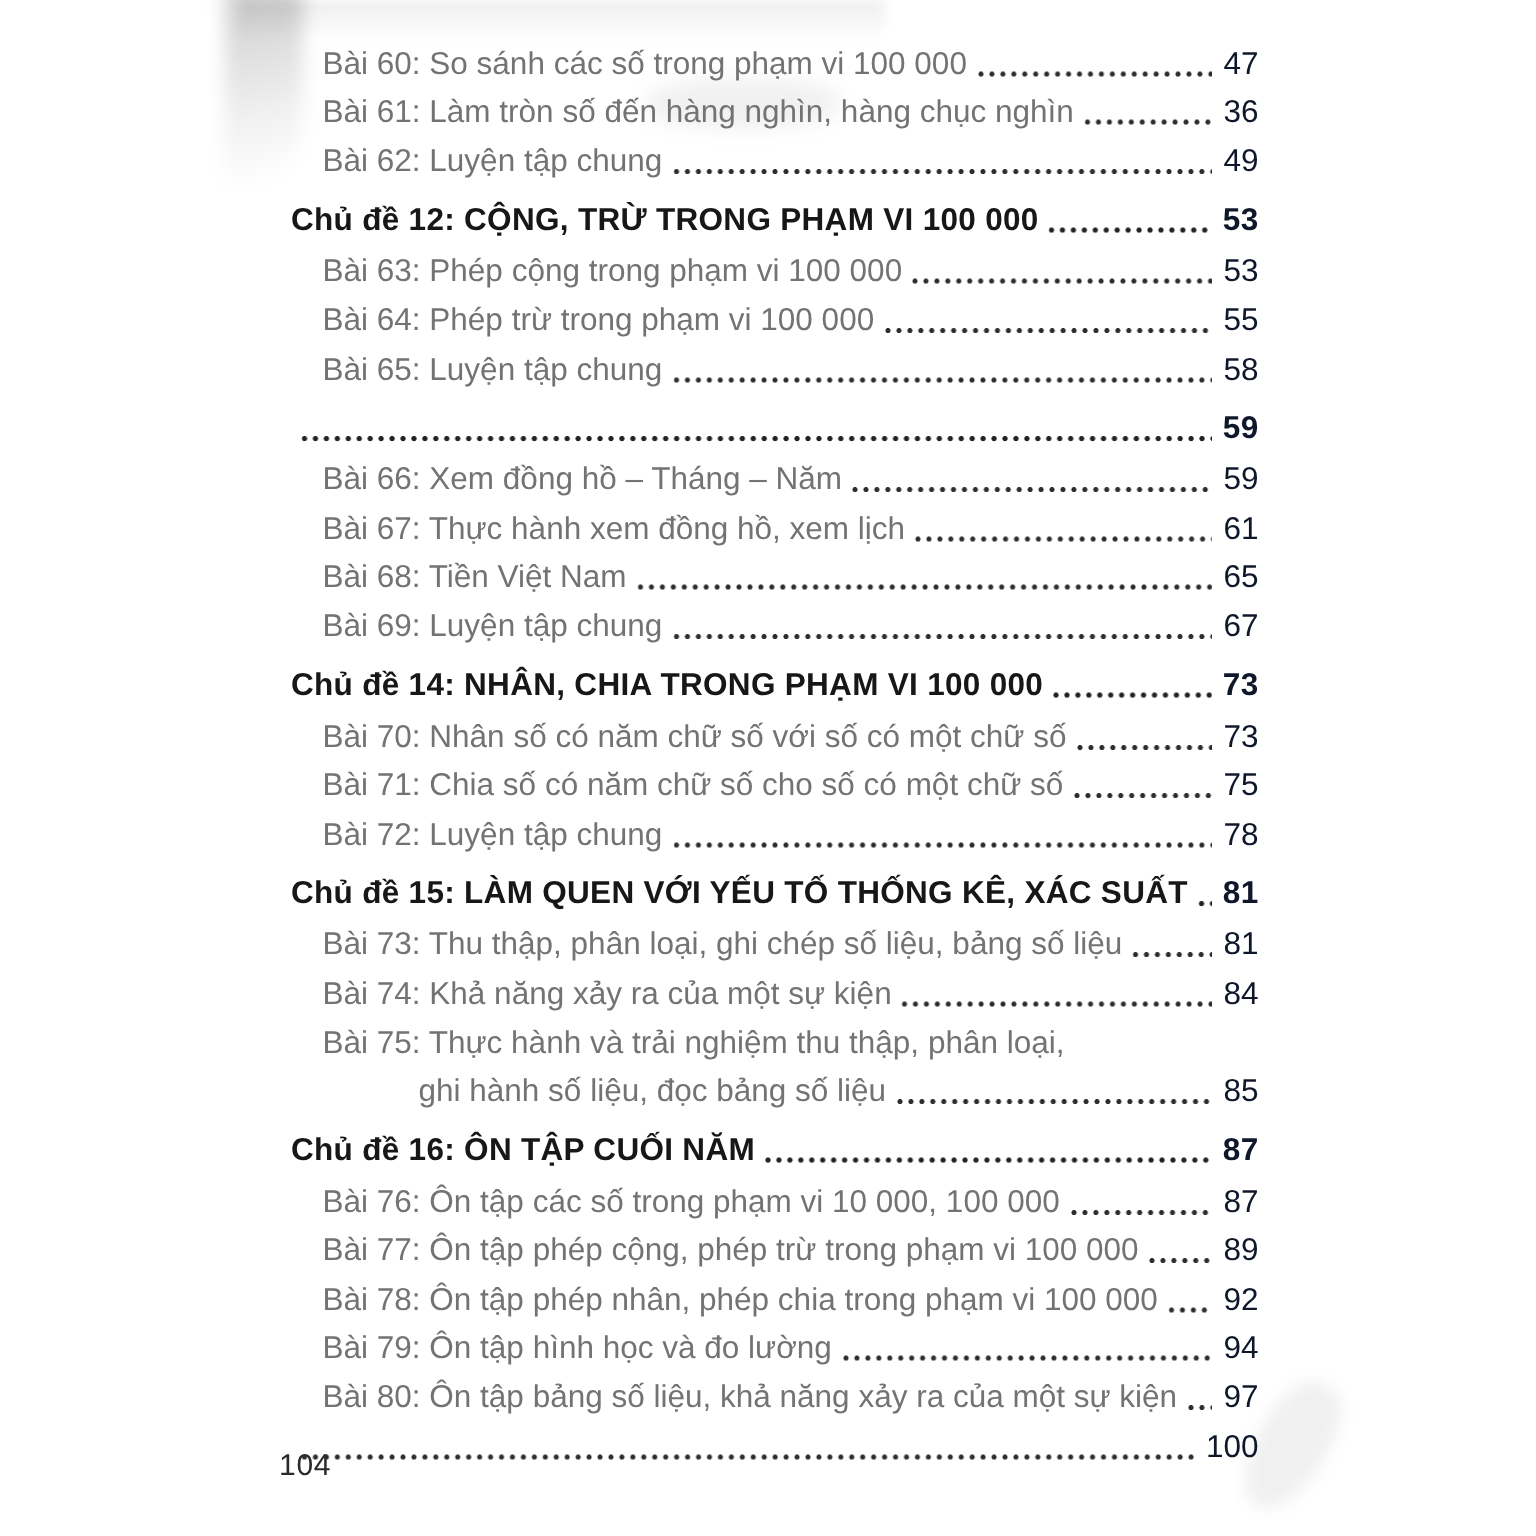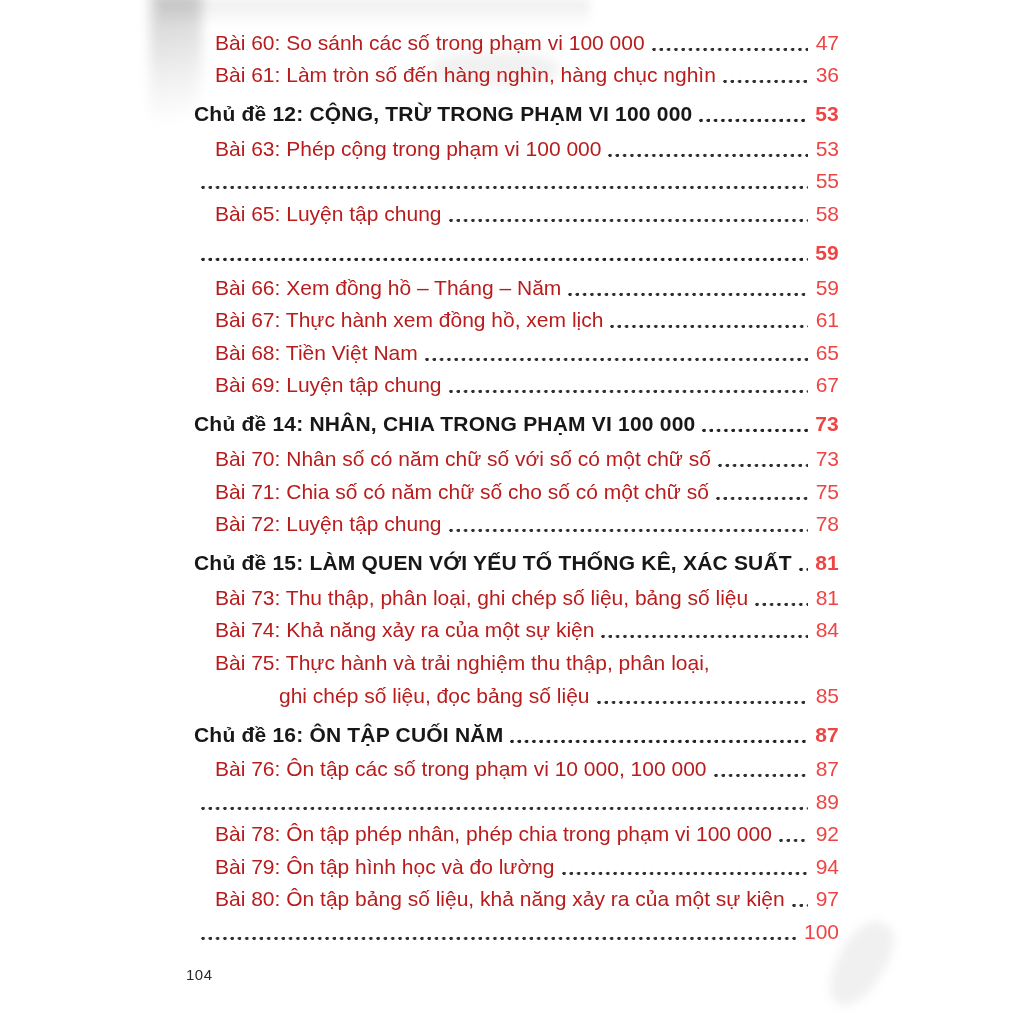--- a/index.html
+++ b/index.html
@@ -75,21 +75,21 @@
     padding-bottom: 5px;
     box-sizing: border-box;
     font-size: 21px;
     line-height: 1;
   }
   .toc-row .label {
     white-space: nowrap;
   }
   .toc-item .label {
     padding-left: 21px;
-    color: #b91c1c;
+    color: #737373;
   }
   .toc-item.cont .label {
     padding-left: 85px;
   }
   .toc-heading {
     font-weight: 700;
     color: #171717;
     height: 34px;
     margin: 5px 0 2px 0;
     letter-spacing: 0.2px;
@@ -107,27 +107,27 @@
     background-size: 7.3px 8px;
     background-repeat: repeat-x;
   }
   .toc-heading .dots {
     background-image: radial-gradient(circle at 2px 4.4px, #222222 1.5px, rgba(0,0,0,0) 2px);
   }
   .pageno {
     white-space: nowrap;
     text-align: right;
     min-width: 26px;
-    color: #ef4444;
+    color: #0f172a;
   }
   .folio {
     position: absolute;
     left: 186px;
     top: 966px;
-    font-size: 15px;
+    font-size: 20px;
     color: #2b2b2b;
     letter-spacing: 0.5px;
   }
 </style>
 </head>
 <body>
 
 <div class="scan-page">
   <div class="corner-shade"></div>
   <div class="top-shade"></div>
@@ -138,31 +138,37 @@
       <div class="toc-row toc-item">
         <span class="label">Bài 60: So sánh các số trong phạm vi 100 000</span>
         <span class="dots"></span>
         <span class="pageno">47</span>
       </div>
       <div class="toc-row toc-item">
         <span class="label">Bài 61: Làm tròn số đến hàng nghìn, hàng chục nghìn</span>
         <span class="dots"></span>
         <span class="pageno">36</span>
       </div>
+      <div class="toc-row toc-item">
+        <span class="label">Bài 62: Luyện tập chung</span>
+        <span class="dots"></span>
+        <span class="pageno">49</span>
+      </div>
       <div class="toc-row toc-heading">
         <span class="label">Chủ đề 12: CỘNG, TRỪ TRONG PHẠM VI 100 000</span>
         <span class="dots"></span>
         <span class="pageno">53</span>
       </div>
       <div class="toc-row toc-item">
         <span class="label">Bài 63: Phép cộng trong phạm vi 100 000</span>
         <span class="dots"></span>
         <span class="pageno">53</span>
       </div>
       <div class="toc-row toc-item">
+        <span class="label">Bài 64: Phép trừ trong phạm vi 100 000</span>
         <span class="dots"></span>
         <span class="pageno">55</span>
       </div>
       <div class="toc-row toc-item">
         <span class="label">Bài 65: Luyện tập chung</span>
         <span class="dots"></span>
         <span class="pageno">58</span>
       </div>
       <div class="toc-row toc-heading">
         <span class="dots"></span>
@@ -220,35 +226,36 @@
       </div>
       <div class="toc-row toc-item">
         <span class="label">Bài 74: Khả năng xảy ra của một sự kiện</span>
         <span class="dots"></span>
         <span class="pageno">84</span>
       </div>
       <div class="toc-row toc-item">
         <span class="label">Bài 75: Thực hành và trải nghiệm thu thập, phân loại,</span>
       </div>
       <div class="toc-row toc-item cont">
-        <span class="label">ghi chép số liệu, đọc bảng số liệu</span>
+        <span class="label">ghi hành số liệu, đọc bảng số liệu</span>
         <span class="dots"></span>
         <span class="pageno">85</span>
       </div>
       <div class="toc-row toc-heading">
         <span class="label">Chủ đề 16: ÔN TẬP CUỐI NĂM</span>
         <span class="dots"></span>
         <span class="pageno">87</span>
       </div>
       <div class="toc-row toc-item">
         <span class="label">Bài 76: Ôn tập các số trong phạm vi 10 000, 100 000</span>
         <span class="dots"></span>
         <span class="pageno">87</span>
       </div>
       <div class="toc-row toc-item">
+        <span class="label">Bài 77: Ôn tập phép cộng, phép trừ trong phạm vi 100 000</span>
         <span class="dots"></span>
         <span class="pageno">89</span>
       </div>
       <div class="toc-row toc-item">
         <span class="label">Bài 78: Ôn tập phép nhân, phép chia trong phạm vi 100 000</span>
         <span class="dots"></span>
         <span class="pageno">92</span>
       </div>
       <div class="toc-row toc-item">
         <span class="label">Bài 79: Ôn tập hình học và đo lường</span>

